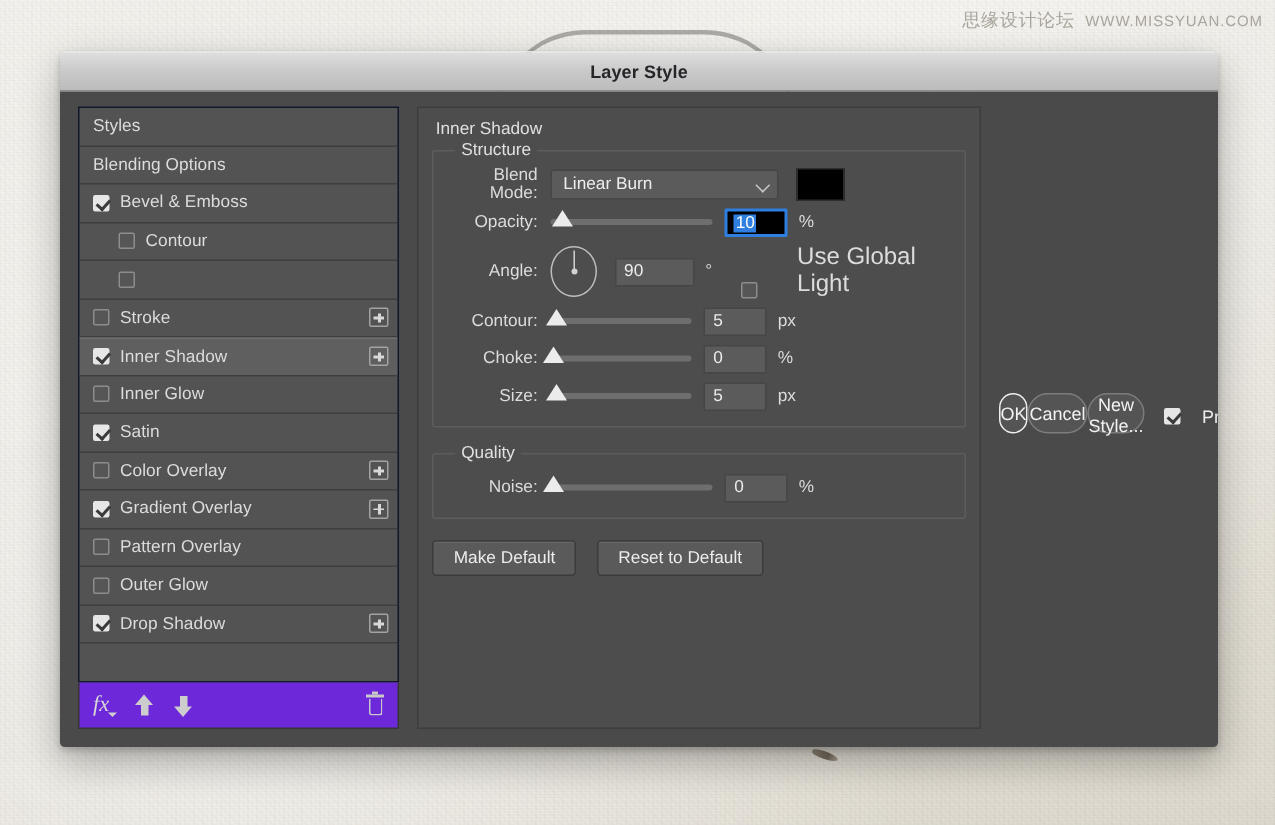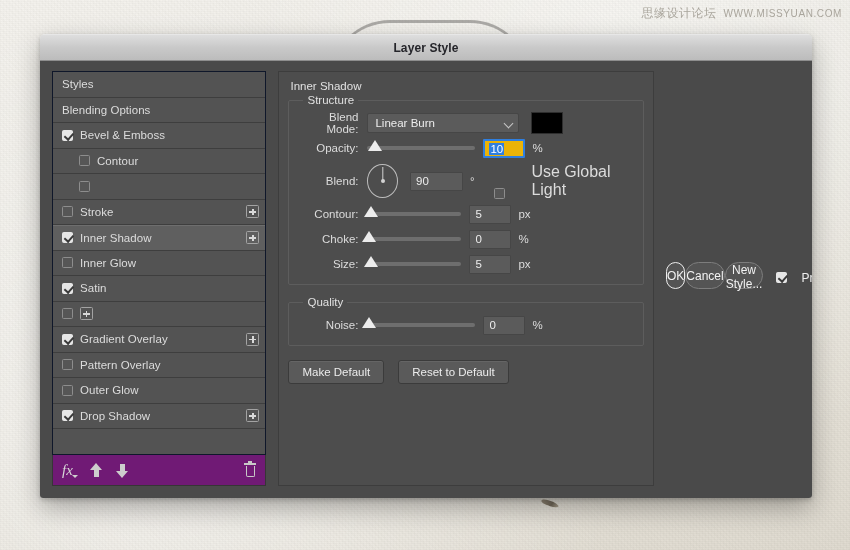--- a/index.html
+++ b/index.html
@@ -144,21 +144,21 @@
   .plus::before, .plus::after {
     content: ""; position: absolute; background: #d8d8d8;
   }
   .plus::before { left: 2px; top: 5px; width: 7px; height: 1.6px; }
   .plus::after  { left: 4.7px; top: 2.4px; width: 1.6px; height: 6.5px; }
 
   #style-toolbar {
     height: 31px;
     border: 1px solid #363636;
     border-top: none;
-    background: #701a75;
+    background: #6d28d9;
     display: flex; align-items: center;
     padding: 0 9px;
     gap: 13px;
   }
   .fxicon {
     font-family: "Liberation Serif", serif;
     font-style: italic;
     font-size: 15px;
     color: #d8d8d8;
     position: relative;
@@ -290,21 +290,21 @@
     color: #ececec;
     font-size: 11.5px;
     font-family: "Liberation Sans", sans-serif;
     padding: 0 5px;
     border-radius: 1px;
     line-height: 17px;
   }
   .numfield.focused {
     border: 2px solid #2f7fe0;
     padding: 0 4px;
-    background: #eab308;
+    background: #000000;
   }
   .numfield.focused .sel {
     background: #2f7fe0; color: #fff; padding: 0 1px;
   }
   .unit { font-size: 11.5px; color: #dcdcdc; margin-left: 7px; width: 16px; }
 
   .dial {
     width: 34px; height: 34px;
     border-radius: 50%;
     border: 1.3px solid #bdbdbd;
@@ -453,20 +453,21 @@
           <div class="srow">
             <span class="cb"></span>
             <span class="lab">Inner Glow</span>
           </div>
           <div class="srow">
             <span class="cb on"></span>
             <span class="lab">Satin</span>
           </div>
           <div class="srow">
             <span class="cb"></span>
+            <span class="lab">Color Overlay</span>
             <span class="plus"></span>
           </div>
           <div class="srow">
             <span class="cb on"></span>
             <span class="lab">Gradient Overlay</span>
             <span class="plus"></span>
           </div>
           <div class="srow">
             <span class="cb"></span>
             <span class="lab">Pattern Overlay</span>
@@ -516,21 +517,21 @@
         <div class="field">
           <span class="flabel">Opacity:</span>
           <span class="slidertrack w110">
             <span class="thumb" style="left:8px"></span>
           </span>
           <span class="numfield focused"><span class="sel">10</span></span>
           <span class="unit">%</span>
         </div>
 
         <div class="field" style="height:38px">
-          <span class="flabel">Blend:</span>
+          <span class="flabel">Angle:</span>
           <span class="dial">
               <span class="needle"></span>
               <span class="hub"></span>
             </span>
           <span class="numfield" style="width:58px">90</span>
           <span class="unit">°</span>
           <span class="inlinecb">
             <span class="cb"></span>
             <span>Use Global Light</span>
           </span>

